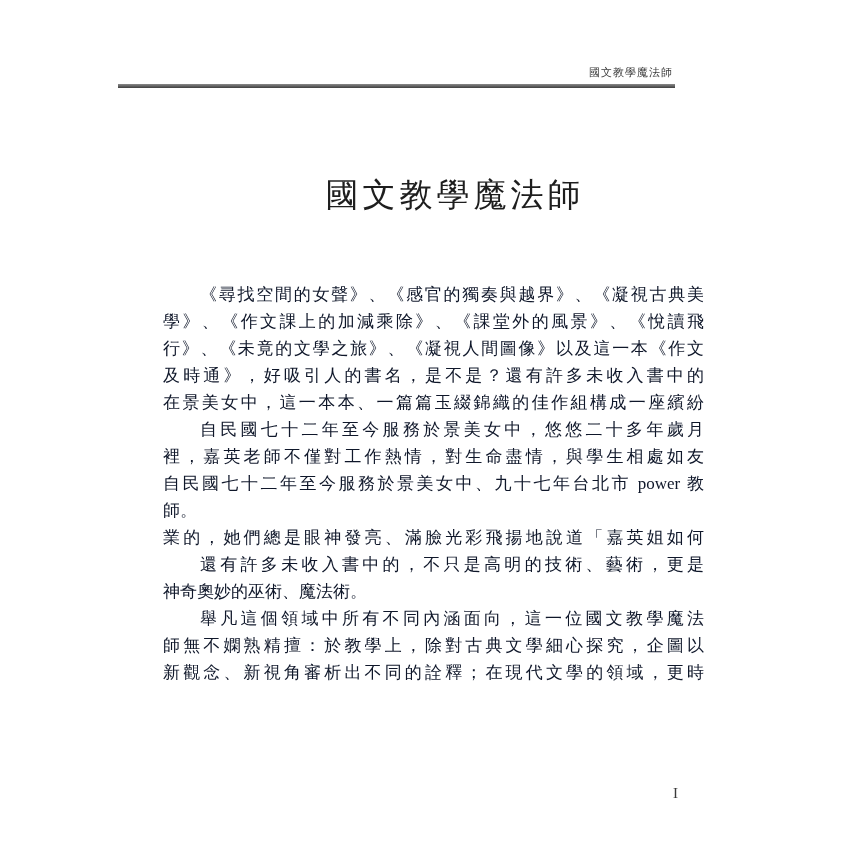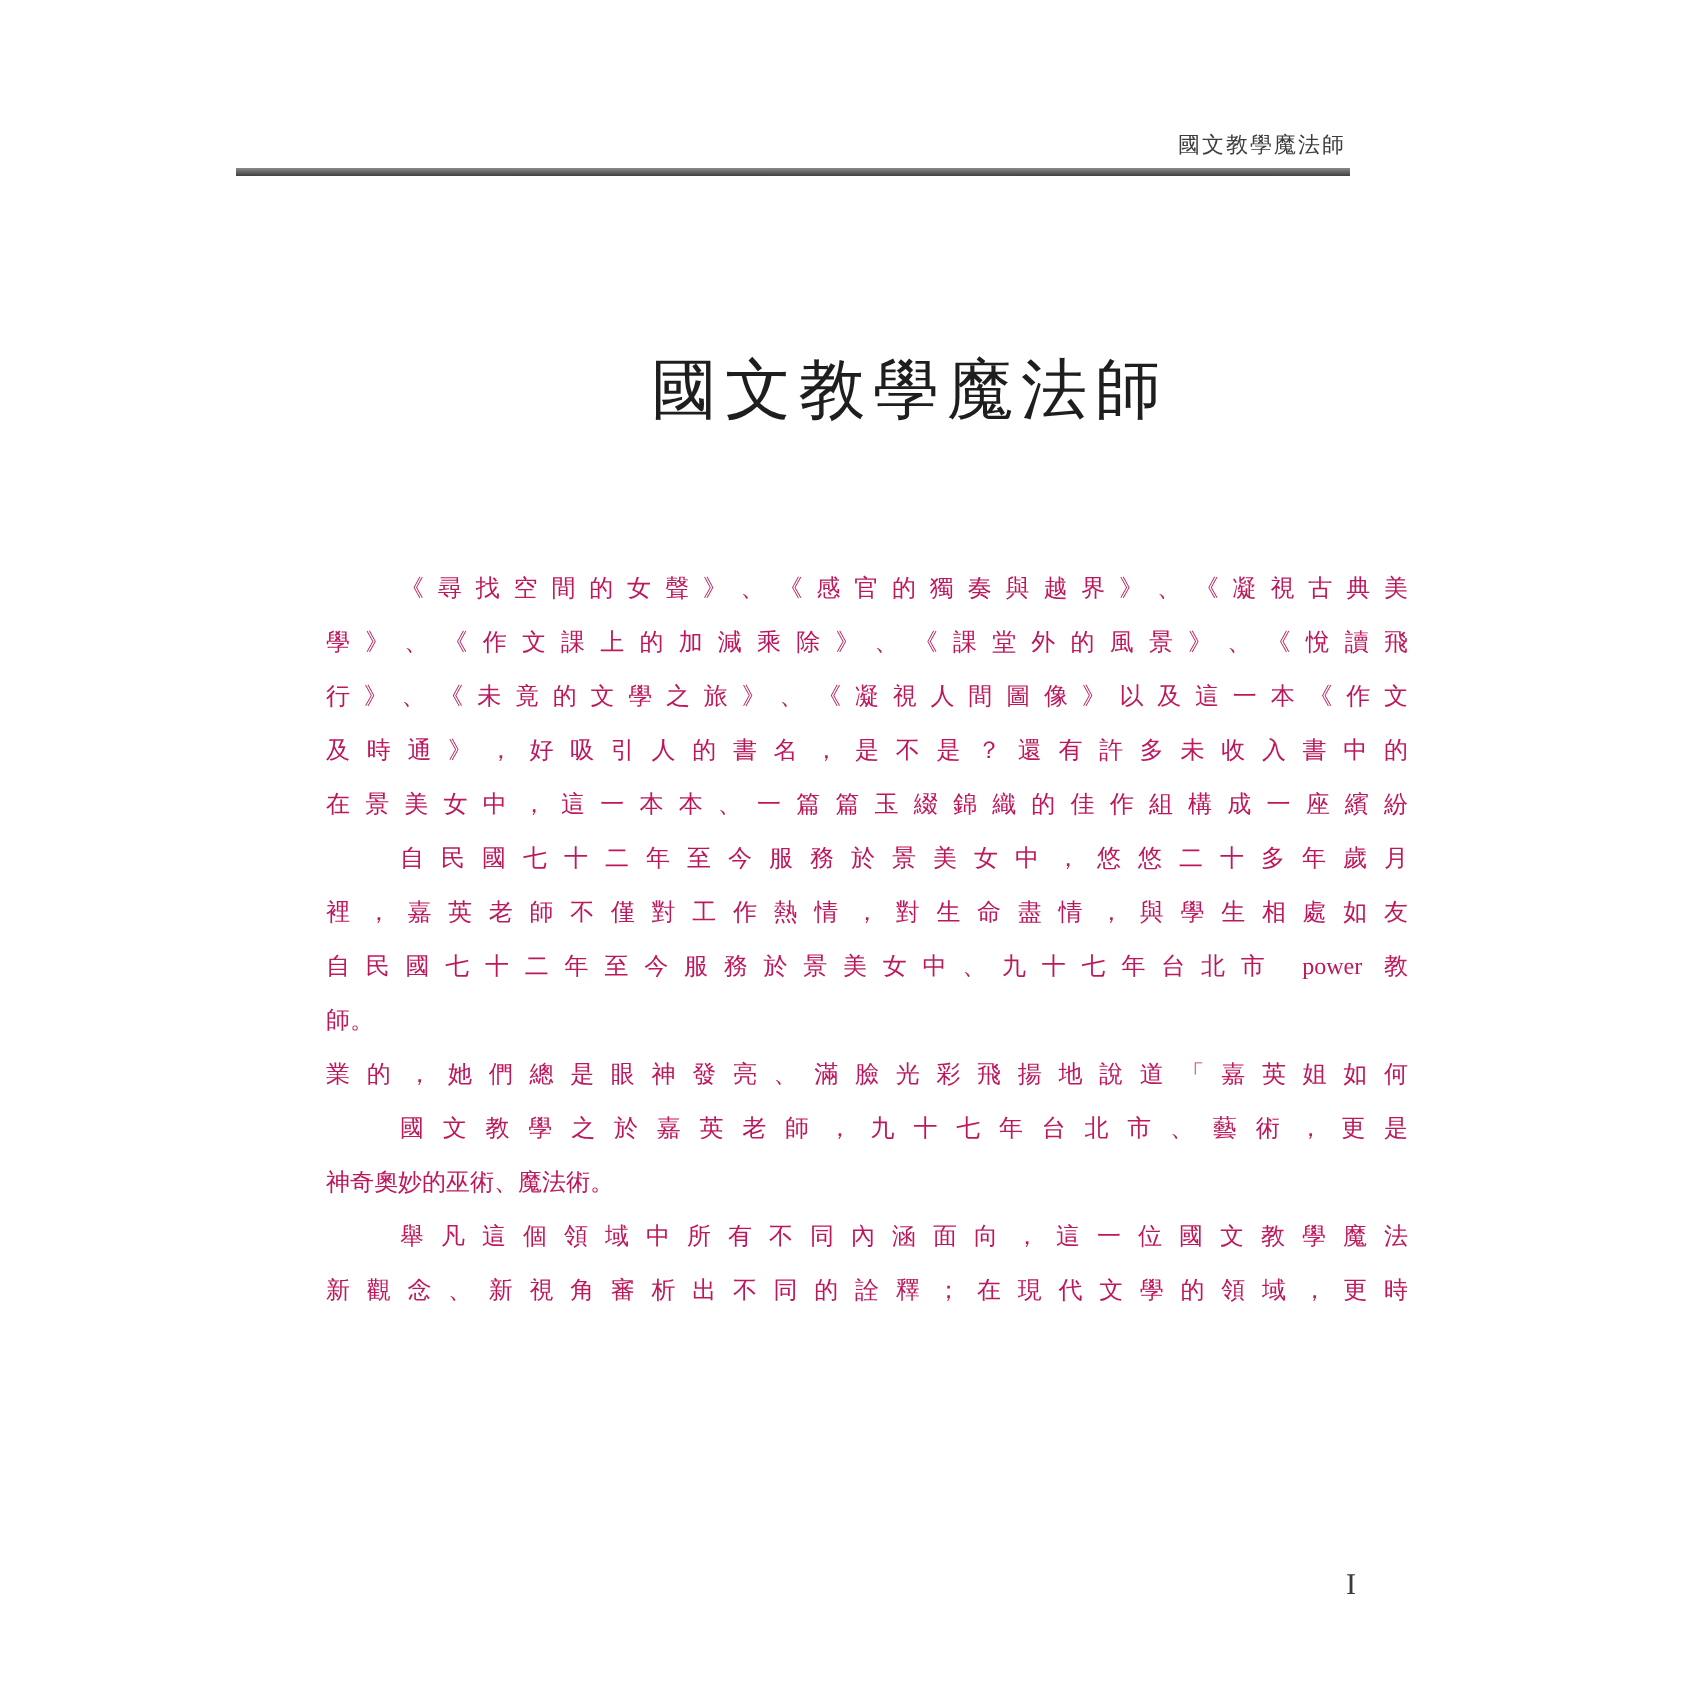--- a/index.html
+++ b/index.html
@@ -45,23 +45,23 @@
     font-size: 33px;
     letter-spacing: 4px;
     color: #1e1e1e;
     font-weight: normal;
   }
   .body-text {
     position: absolute;
     top: 281px;
     left: 163px;
     width: 541px;
-    font-size: 12px;
+    font-size: 17px;
     line-height: 27px;
-    color: #be185d;
+    color: #0f172a;
   }
   .line {
     height: 27px;
     overflow: visible;
     white-space: nowrap;
   }
   .line.fill {
     white-space: normal;
     text-align: justify;
     text-align-last: justify;
@@ -103,26 +103,27 @@
       <div class="line fill">裡，嘉英老師不僅對工作熱情，對生命盡情，與學生相處如友</div>
       <div class="line fill">自民國七十二年至今服務於景美女中、九十七年台北市 power 教</div>
       <div class="line">師。</div>
     </div>
 
     <div>
       <div class="line fill">業的，她們總是眼神發亮、滿臉光彩飛揚地說道「嘉英姐如何</div>
     </div>
 
     <div>
-      <div class="line indent fill">國文教學之於嘉英老師，九十七年台北市、藝術，更是</div>
+      <div class="line indent fill">還有許多未收入書中的，不只是高明的技術、藝術，更是</div>
       <div class="line">神奇奧妙的巫術、魔法術。</div>
     </div>
 
     <div>
       <div class="line indent fill">舉凡這個領域中所有不同內涵面向，這一位國文教學魔法</div>
+      <div class="line fill">師無不嫻熟精擅：於教學上，除對古典文學細心探究，企圖以</div>
       <div class="line fill">新觀念、新視角審析出不同的詮釋；在現代文學的領域，更時</div>
     </div>
 
   </div>
 
   <div class="page-number">I</div>
 
 </div>
 
 </body></html>

